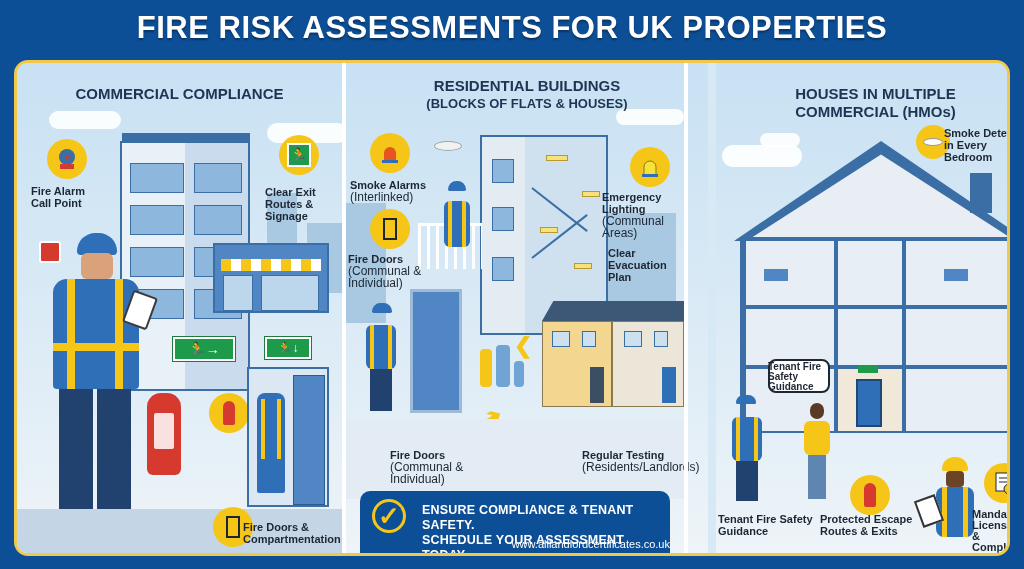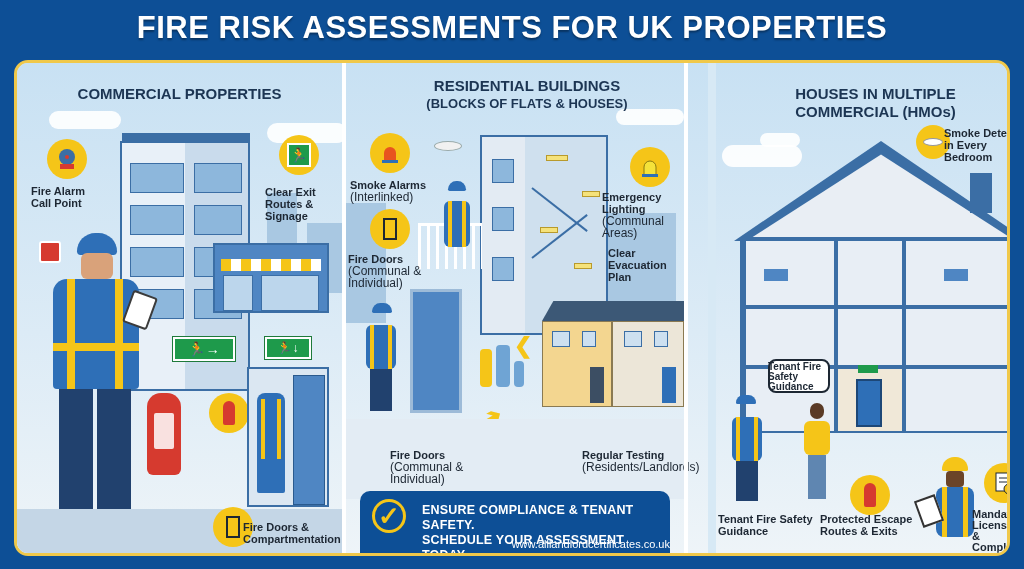--- a/index.html
+++ b/index.html
@@ -70,21 +70,21 @@
 <div class="title">FIRE RISK ASSESSMENTS FOR UK PROPERTIES</div>
 
 <div class="frame">
 
   <div class="panel p1">
     <div class="cloud" style="left:32px;top:48px;width:72px;height:18px;"></div>
     <div class="cloud" style="left:250px;top:60px;width:80px;height:20px;"></div>
     <div class="skyline" style="left:250px;top:130px;width:30px;height:90px;"></div>
     <div class="skyline" style="left:290px;top:160px;width:35px;height:70px;"></div>
 
-    <div class="panel-title" style="top:22px;">COMMERCIAL PROPERTIES</div>
+    <div class="panel-title" style="top:22px;">COMMERCIAL COMPLIANCE</div>
 
     <div class="bldg" style="left:103px;top:78px;width:130px;height:250px;background:linear-gradient(90deg,#e8f0f8 50%,#c9dbec 50%);">
       <div style="position:absolute;left:0;top:-10px;width:128px;height:10px;background:#3b6ea5;"></div>
       <div class="win" style="left:8px;top:20px;width:54px;height:30px;"></div>
       <div class="win" style="left:72px;top:20px;width:48px;height:30px;"></div>
       <div class="win" style="left:8px;top:62px;width:54px;height:30px;"></div>
       <div class="win" style="left:72px;top:62px;width:48px;height:30px;"></div>
       <div class="win" style="left:8px;top:104px;width:54px;height:30px;"></div>
       <div class="win" style="left:72px;top:104px;width:48px;height:30px;"></div>
       <div class="win" style="left:8px;top:146px;width:54px;height:30px;"></div>

